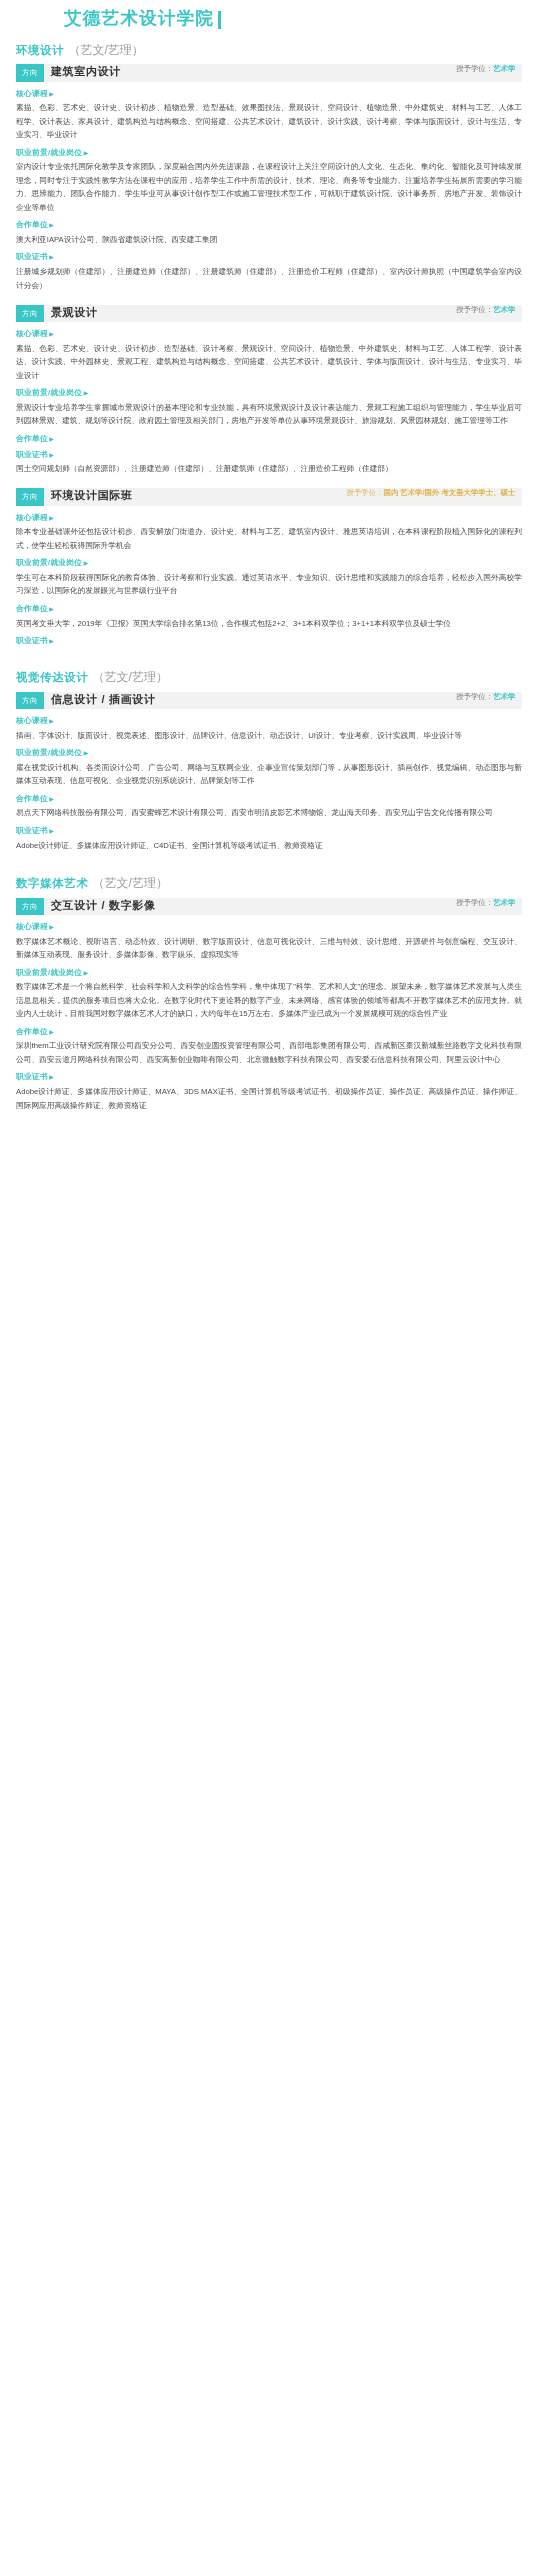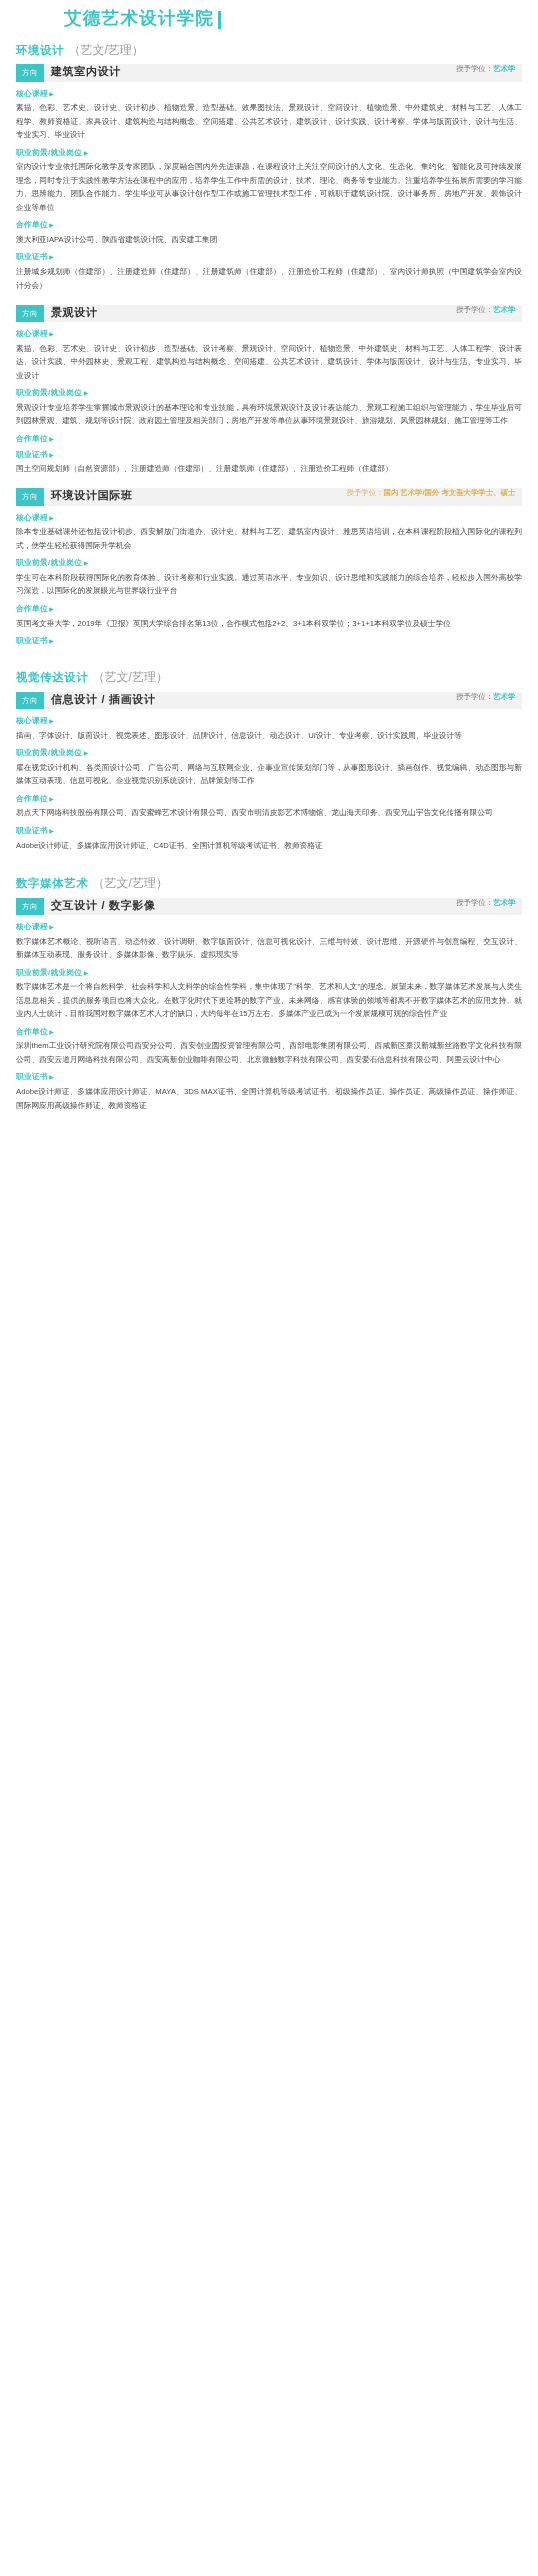--- a/index.html
+++ b/index.html
@@ -148,21 +148,21 @@
           <span class="major-name">环境设计</span>
           <span class="major-note">（艺文/艺理）</span>
         </div>
         <div class="dir-bar">
           <span class="dir-tag">方向</span>
           <span class="dir-name">建筑室内设计</span>
           <span class="dir-degree"><span>授予学位：</span><span class="deg-val">艺术学</span></span>
         </div>
         <div class="sec">
           <div class="sec-label"><span>核心课程</span><span class="arrow">▶</span></div>
-          <div class="sec-body">素描、色彩、艺术史、设计史、设计初步、植物造景、造型基础、效果图技法、景观设计、空间设计、植物造景、中外建筑史、材料与工艺、人体工程学、教师资格证、家具设计、建筑构造与结构概念、空间搭建、公共艺术设计、建筑设计、设计实践、设计考察、学体与版面设计、设计与生活、专业实习、毕业设计</div>
+          <div class="sec-body">素描、色彩、艺术史、设计史、设计初步、植物造景、造型基础、效果图技法、景观设计、空间设计、植物造景、中外建筑史、材料与工艺、人体工程学、设计表达、家具设计、建筑构造与结构概念、空间搭建、公共艺术设计、建筑设计、设计实践、设计考察、学体与版面设计、设计与生活、专业实习、毕业设计</div>
         </div>
         <div class="sec">
           <div class="sec-label"><span>职业前景/就业岗位</span><span class="arrow">▶</span></div>
           <div class="sec-body">室内设计专业依托国际化教学及专家团队，深度融合国内外先进课题，在课程设计上关注空间设计的人文化、生态化、集约化、智能化及可持续发展理念，同时专注于实践性教学方法在课程中的应用，培养学生工作中所需的设计、技术、理论、商务等专业能力。注重培养学生拓展所需要的学习能力、思辨能力、团队合作能力。学生毕业可从事设计创作型工作或施工管理技术型工作，可就职于建筑设计院、设计事务所、房地产开发、装饰设计企业等单位</div>
         </div>
         <div class="sec">
           <div class="sec-label"><span>合作单位</span><span class="arrow">▶</span></div>
           <div class="sec-body">澳大利亚IAPA设计公司、陕西省建筑设计院、西安建工集团</div>
         </div>
         <div class="sec">

